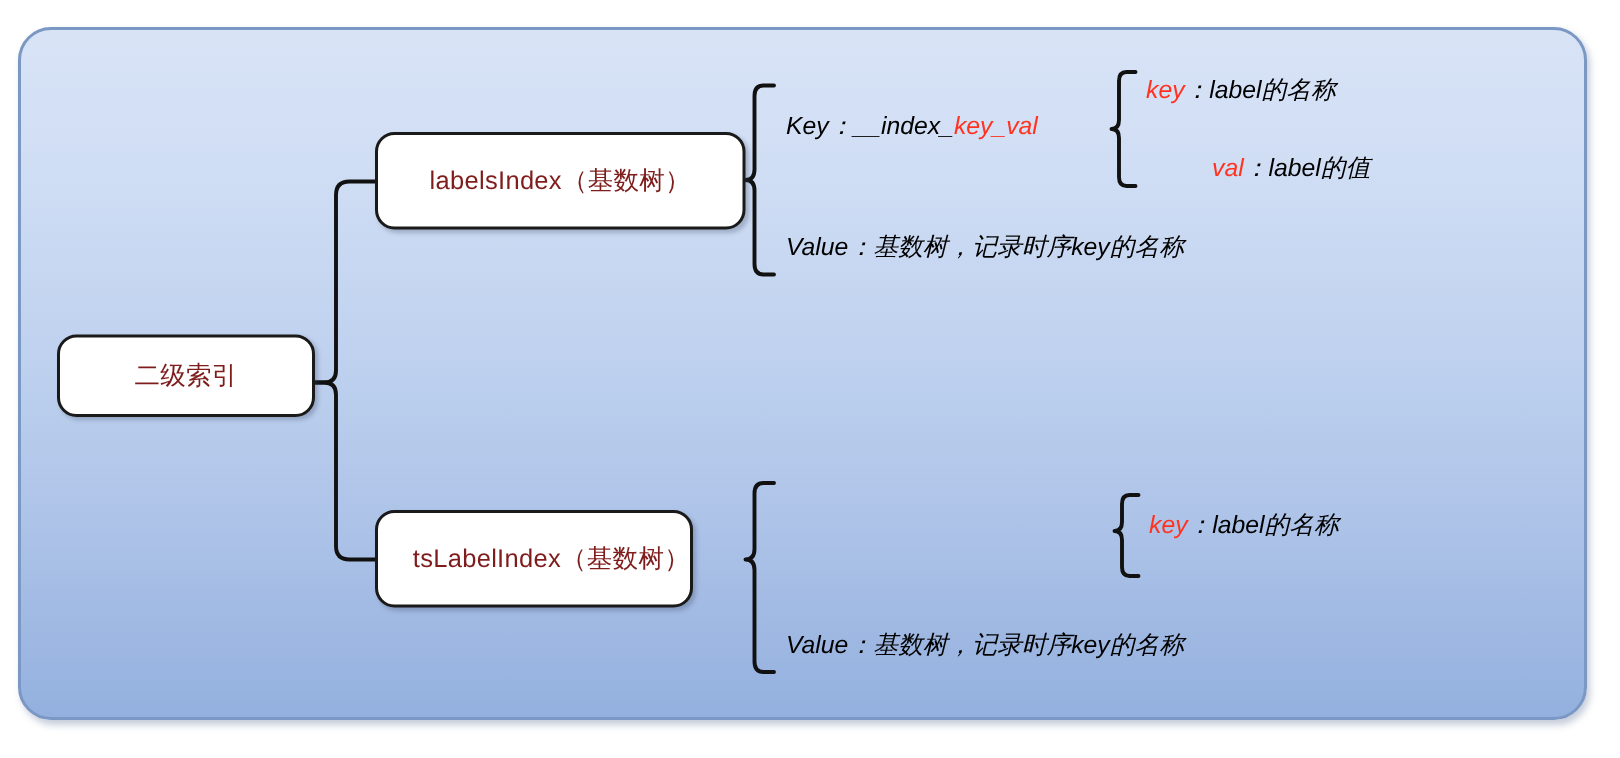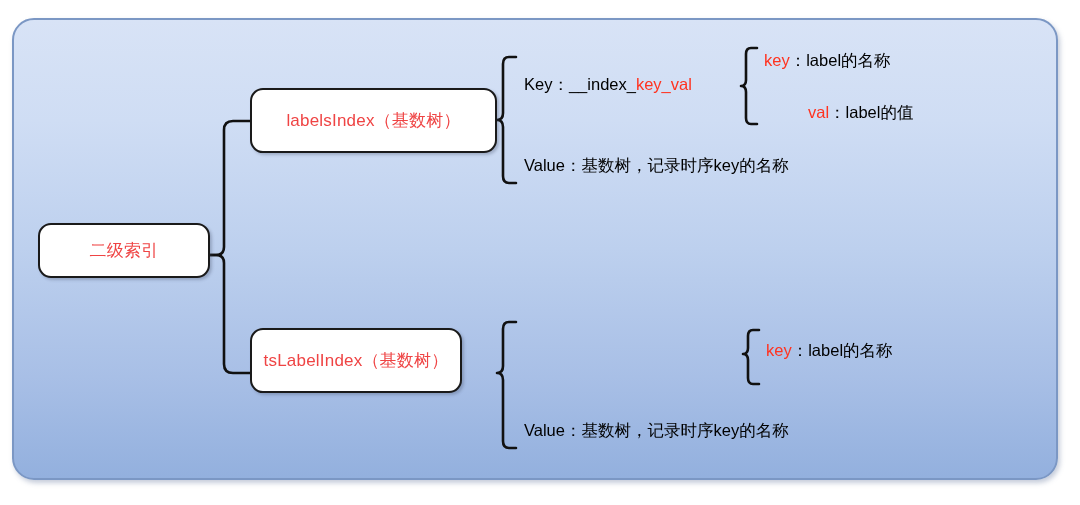--- a/index.html
+++ b/index.html
@@ -47,41 +47,42 @@
   
   .node {
     position: absolute;
     box-sizing: border-box;
     background: #ffffff;
     border: 2px solid #1a1a1a;
     border-radius: 13px;
     display: flex;
     align-items: center;
     justify-content: center;
-    color: #ef4444;
+    color: #7f1d1d;
     white-space: nowrap;
     box-shadow: 2px 2px 3px rgba(60,70,95,0.30);
   }
   .node-label {
     font-size: 17px;
     letter-spacing: 0.2px;
     line-height: 1;
   }
 
   #node-root   { left: 38px;  top: 223px; width: 172px; height: 55px; }
   #node-labels { left: 250px; top: 88px;  width: 247px; height: 65px; }
-  #node-tslab  { left: 250px; top: 328px; width: 212px; height: 65px; }
+  #node-tslab  { left: 250px; top: 340px; width: 212px; height: 65px; justify-content: flex-end; }
 
   
   .txt {
     position: absolute;
     white-space: nowrap;
     color: #000000;
     font-size: 16.5px;
     line-height: 1;
+    font-style: italic;
   }
   .red { color: #ff3320; }
 
   #t-key-top    { left: 524px; top: 76px;  }
   #t-val-top    { left: 524px; top: 157px; }
   #t-key-sub1   { left: 764px; top: 52px;  }
   #t-val-sub1   { left: 808px; top: 104px; }
 
   #t-key-bot    { left: 524px; top: 342px; }
   #t-val-bot    { left: 524px; top: 422px; }

